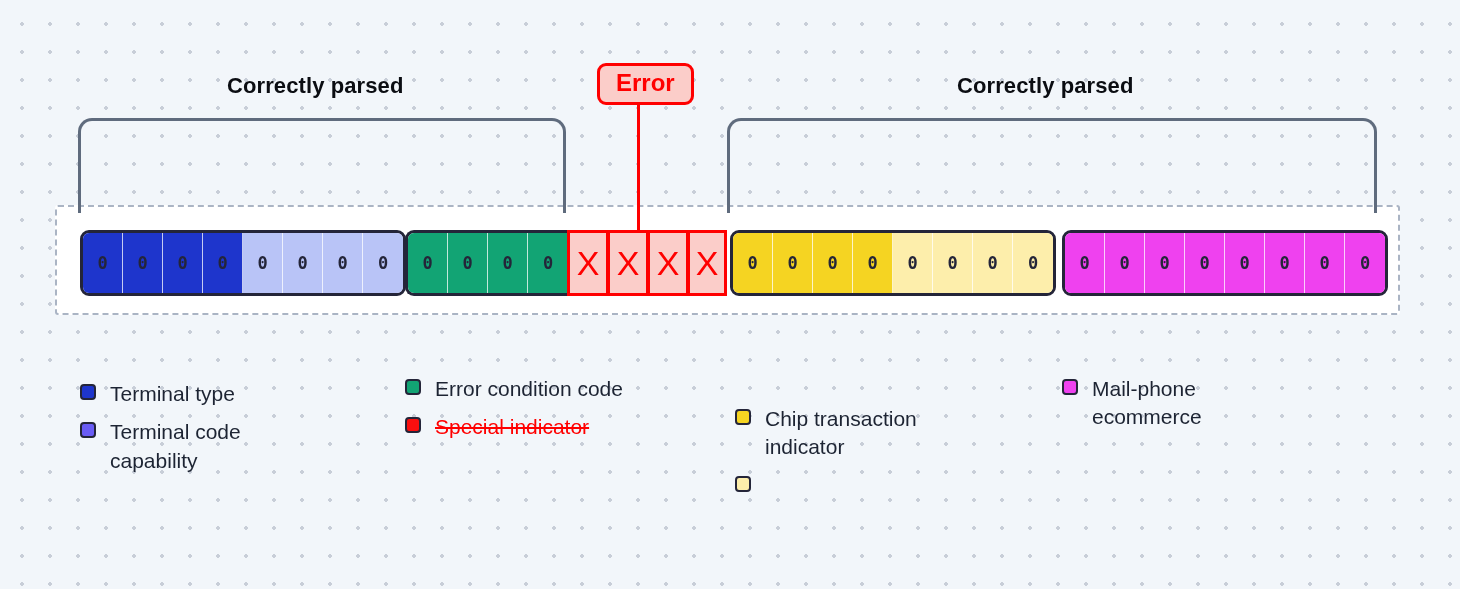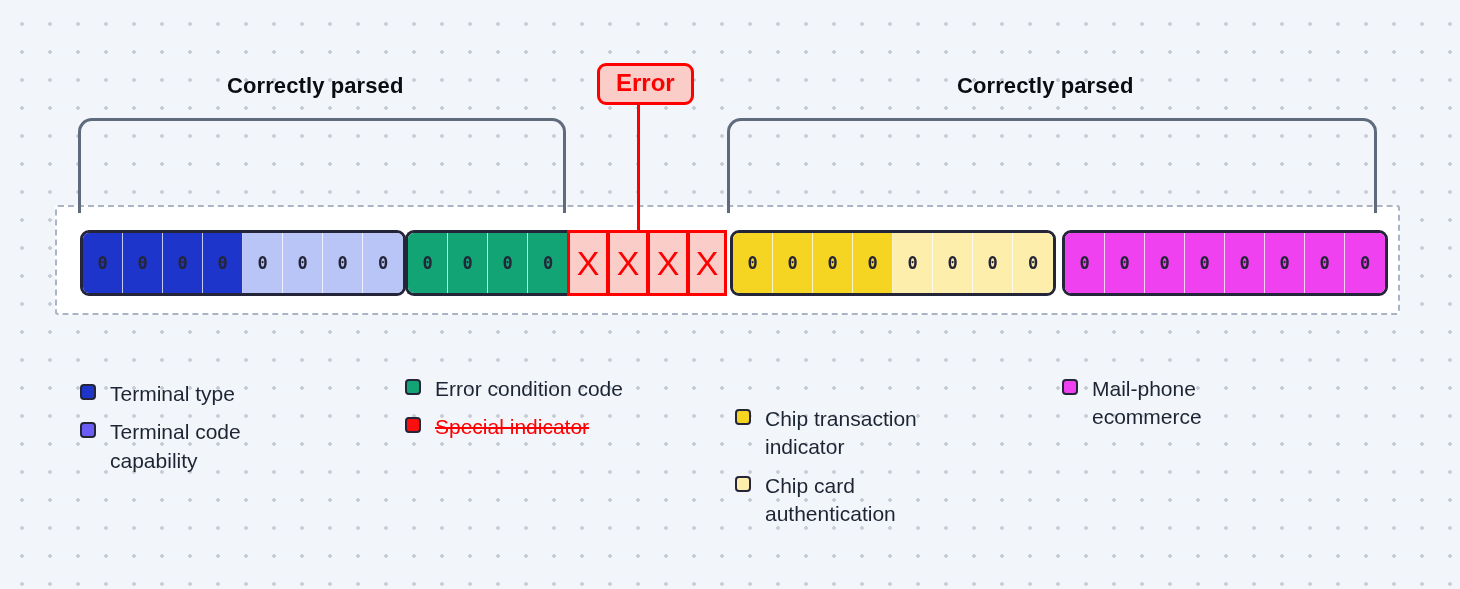--- a/index.html
+++ b/index.html
@@ -245,21 +245,20 @@
         <span class="legend-label struck">Special indicator</span>
       </div>
     </div>
   <div class="legend-col" style="left:735px; top:375px; width:215px;margin-top:30px;">
       <div class="legend-item">
         <span class="swatch" style="background: rgb(245, 212, 34);"></span>
         <span class="legend-label">Chip transaction indicator</span>
       </div>
       <div class="legend-item">
         <span class="swatch" style="background: rgb(253, 238, 171);"></span>
-        <span class="legend-label">Chip card authentication</span>
       </div>
     </div>
   <div class="legend-col" style="left:1062px; top:375px; width:215px;">
       <div class="legend-item">
         <span class="swatch" style="background: rgb(239, 65, 239);"></span>
         <span class="legend-label">Mail-phone ecommerce</span>
       </div>
     </div>
 
 </div>

